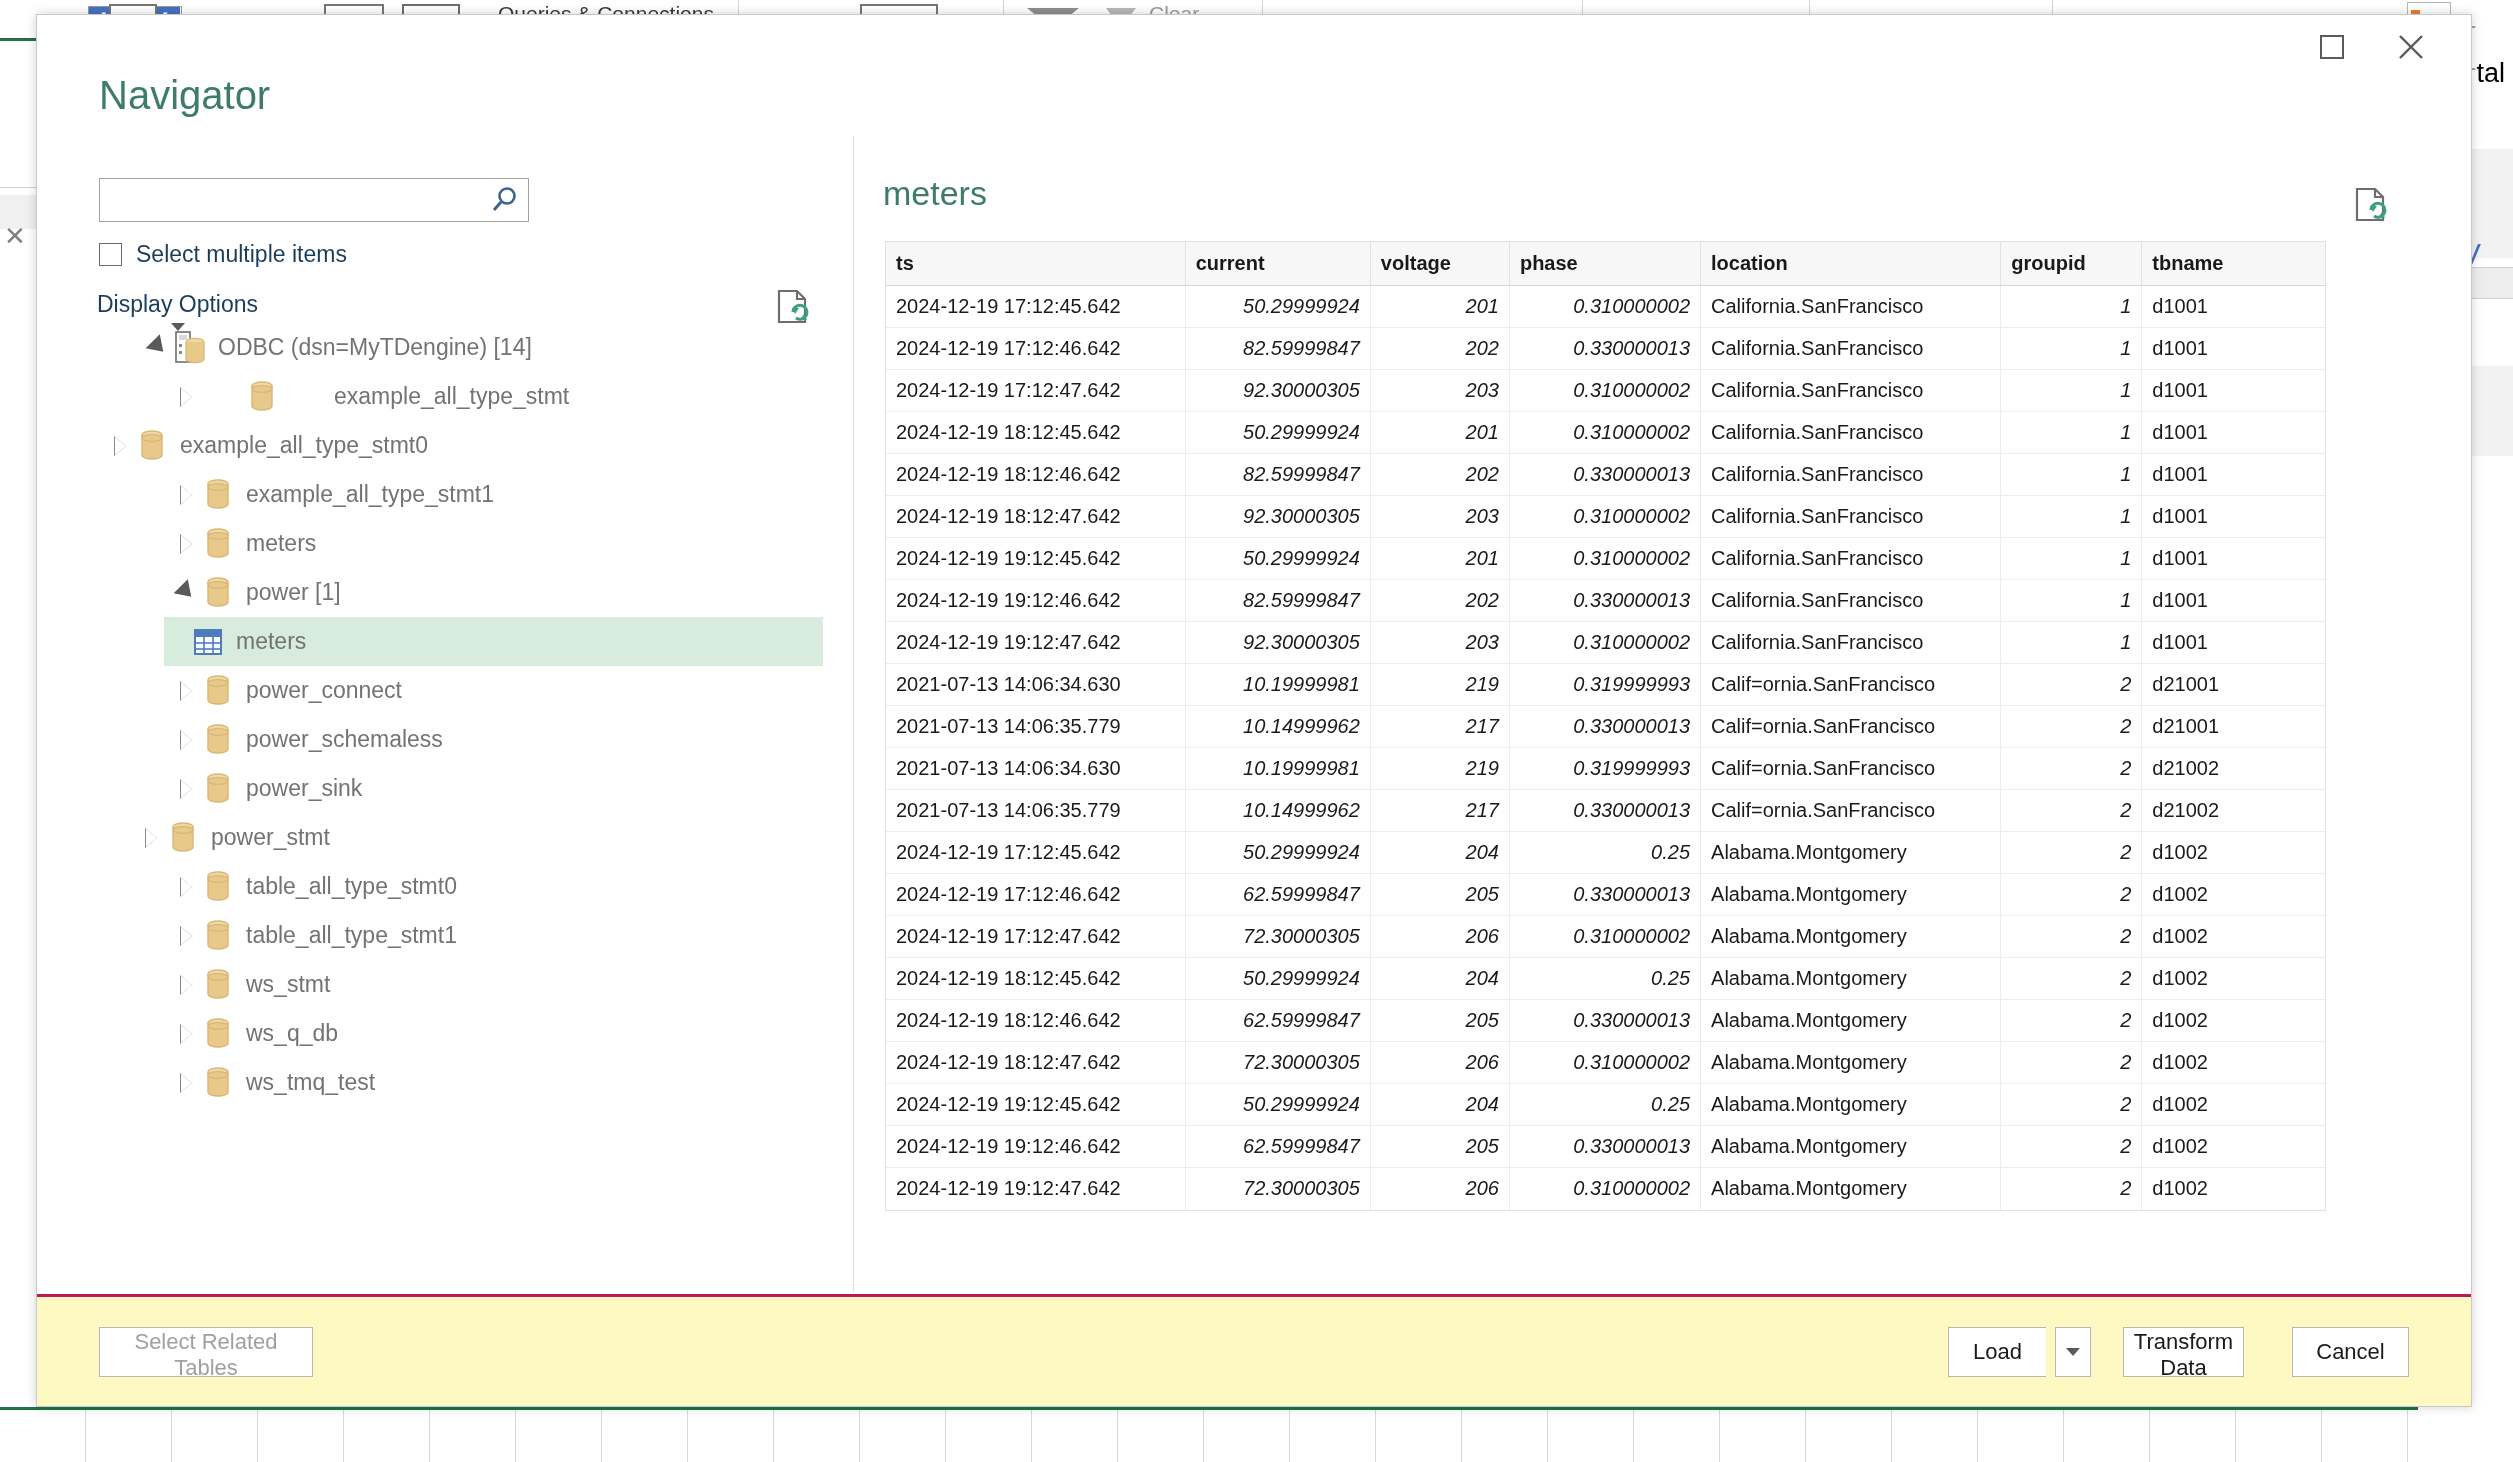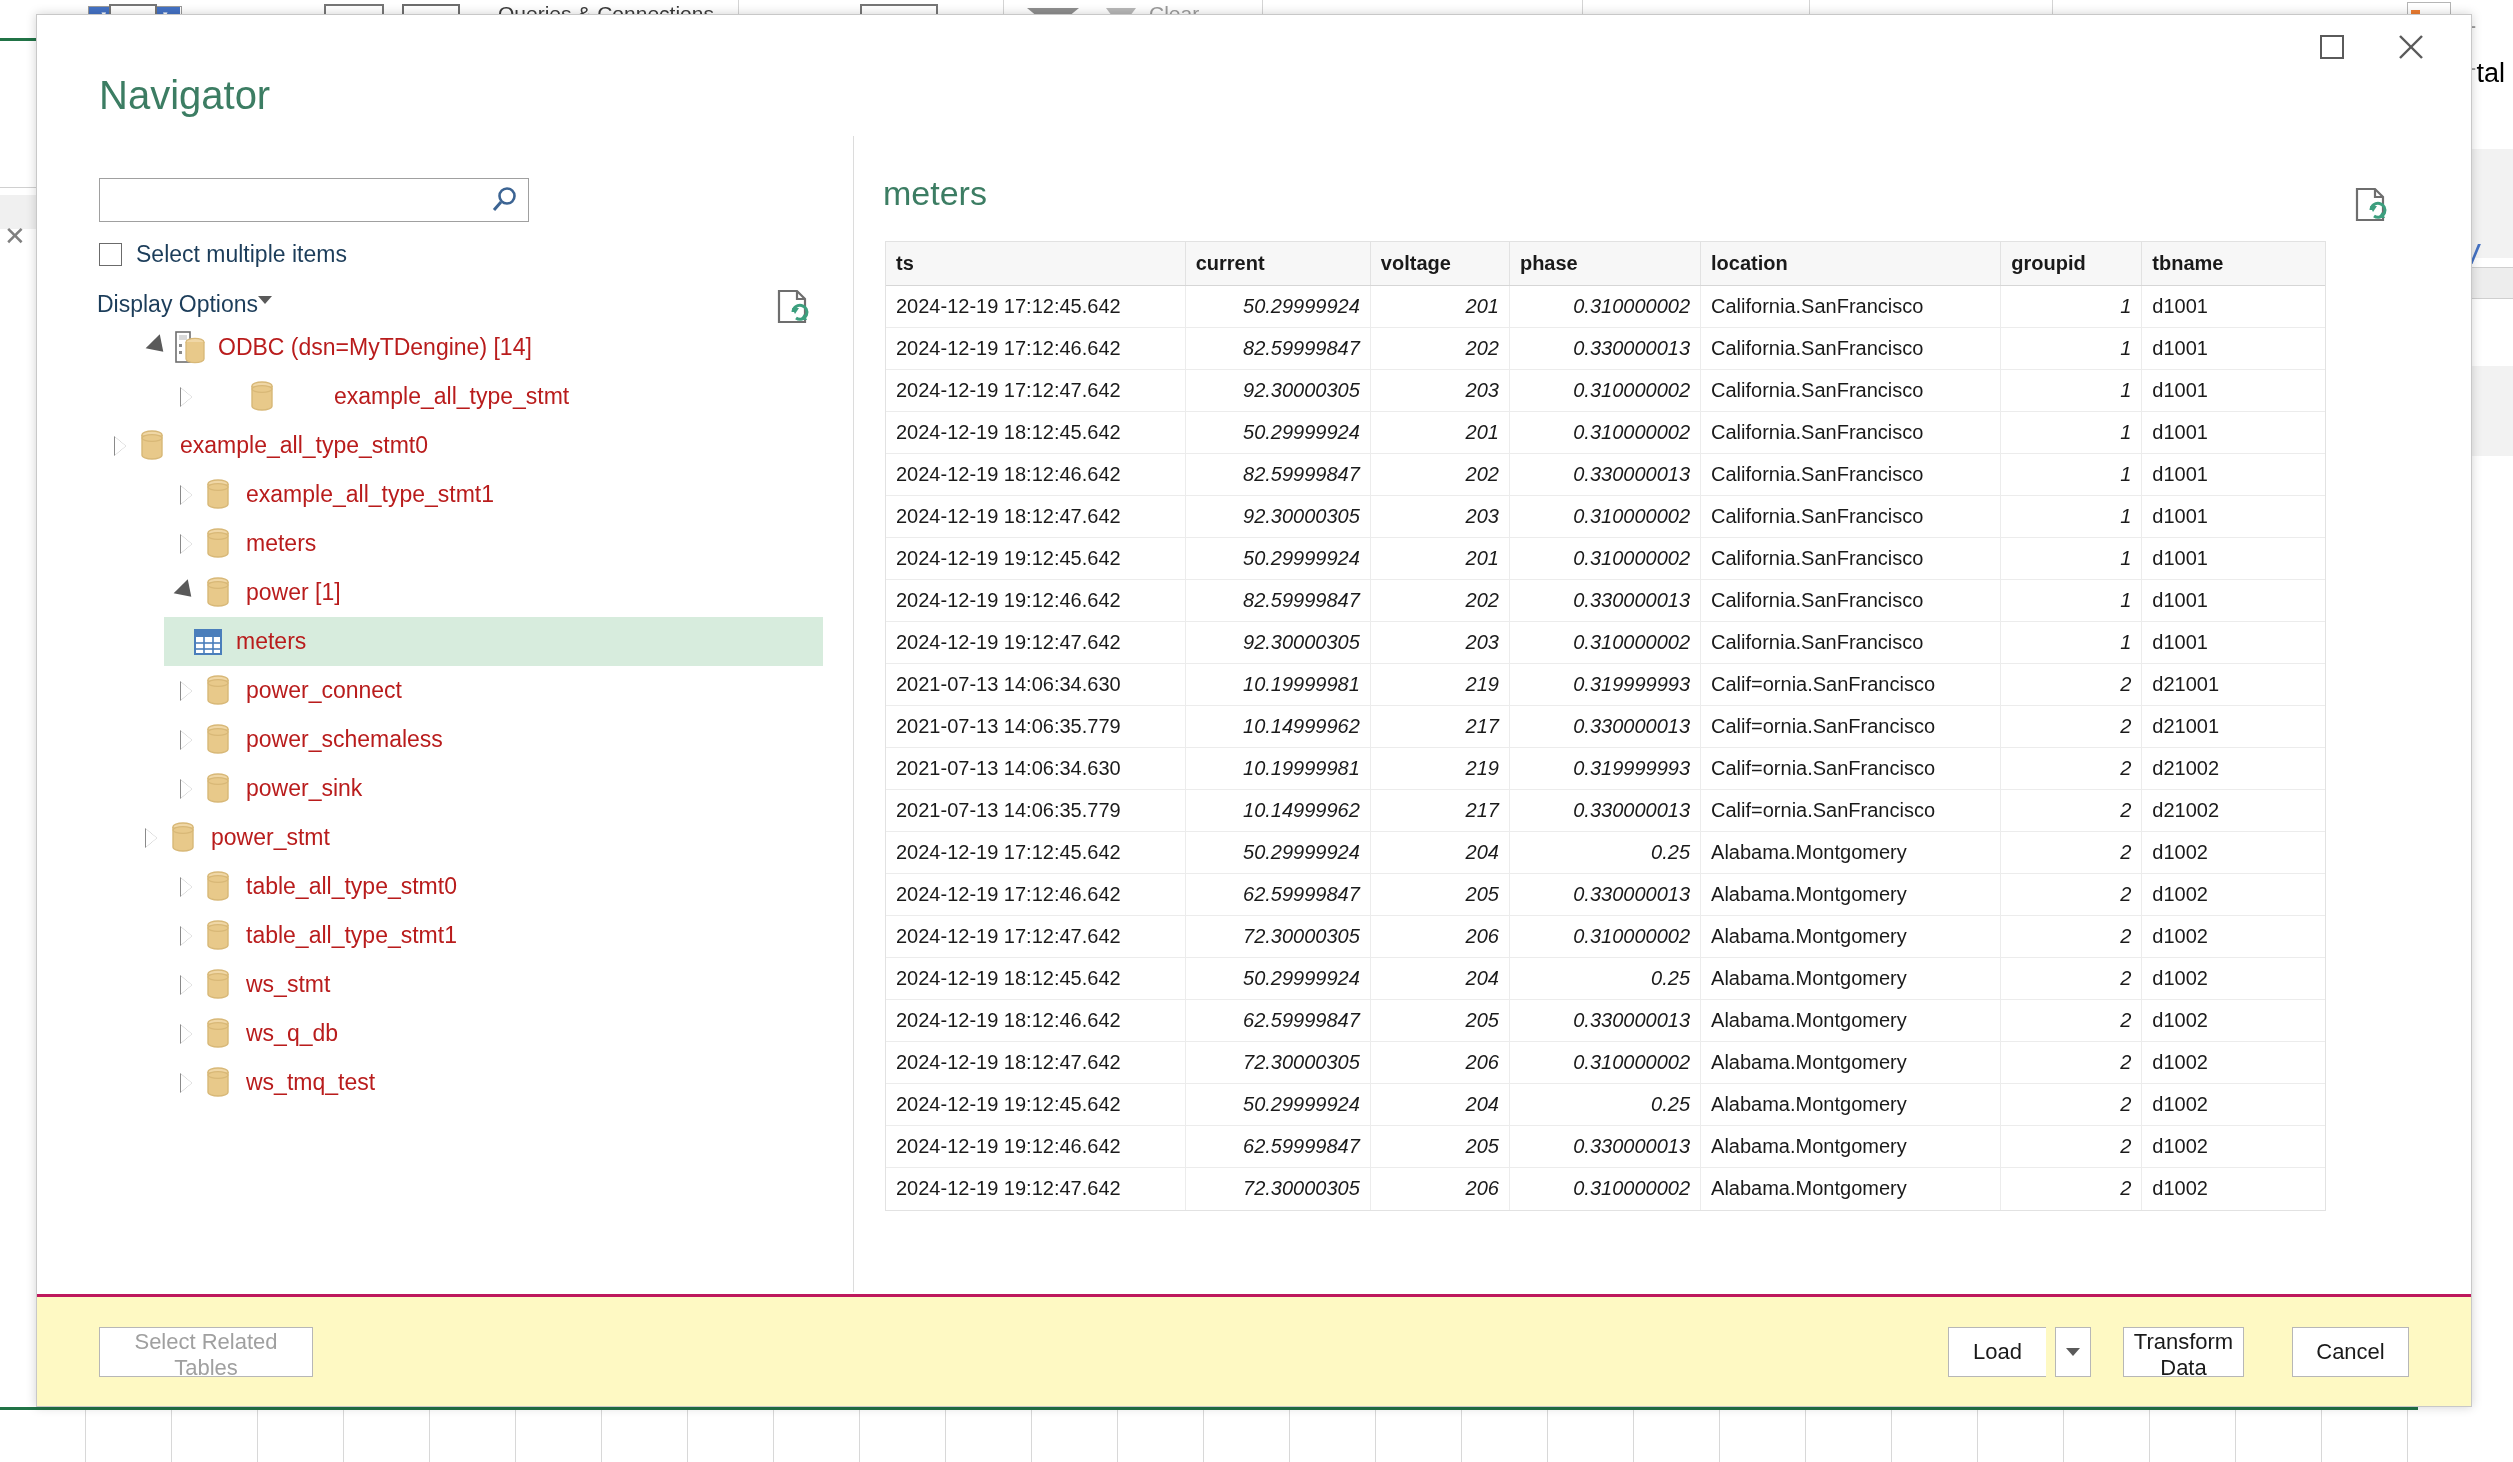--- a/index.html
+++ b/index.html
@@ -258,20 +258,22 @@
     box-sizing: border-box;
   }
   .cb-label {
     font-size: 23px;
     color: #1c3d5a;
   }
   .disp-row {
     position: absolute;
     left: 60px; top: 167px;
     display: flex;
+    align-items: center;
+    flex-direction: column;
   }
   .disp-label {
     font-size: 23px;
     color: #1c3d5a;
   }
   .caret-dn {
     width: 0; height: 0;
     border-left: 7px solid transparent;
     border-right: 7px solid transparent;
     border-top: 8px solid #5a5a5a;
@@ -336,21 +338,21 @@
   .tw .expanded {
     width: 0; height: 0;
     border-left: 10px solid transparent;
     border-right: 10px solid transparent;
     border-top: 15px solid #5a5a5a;
     transform: rotate(-45deg);
     margin-top: -2px;
   }
   .node-label {
     font-size: 23px;
-    color: #b91c1c;
+    color: #737373;
     white-space: nowrap;
   }
   .ico {
     flex: 0 0 36px;
     display: flex;
     justify-content: center;
     align-items: center;
   }
 
   

